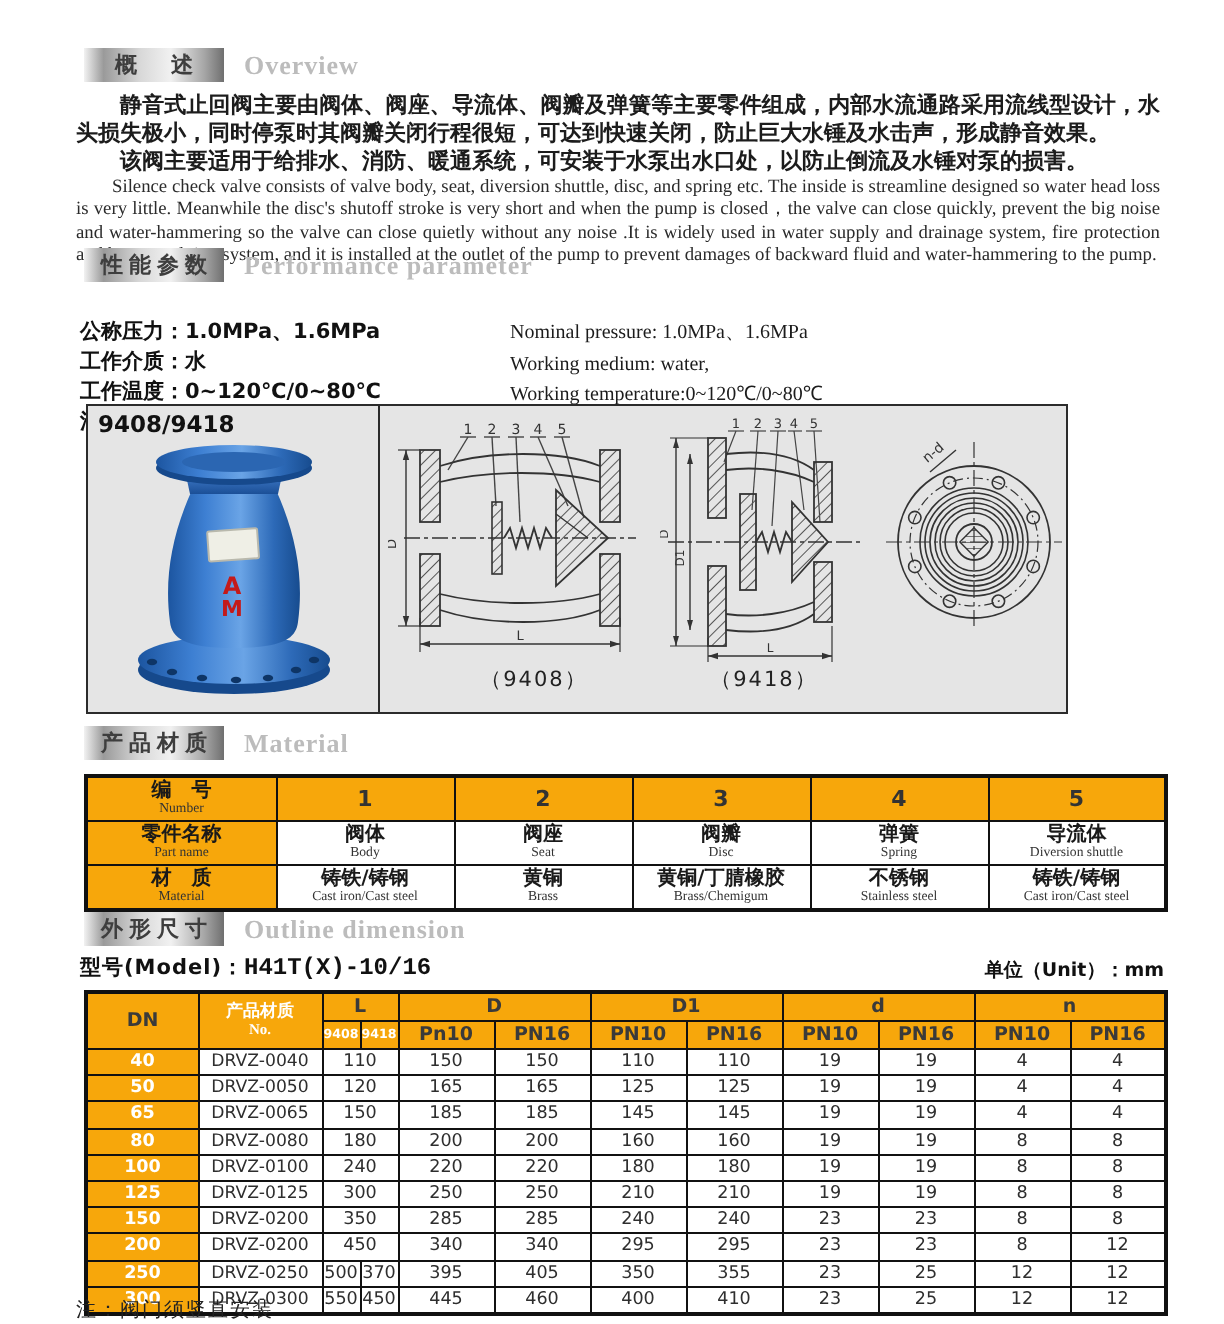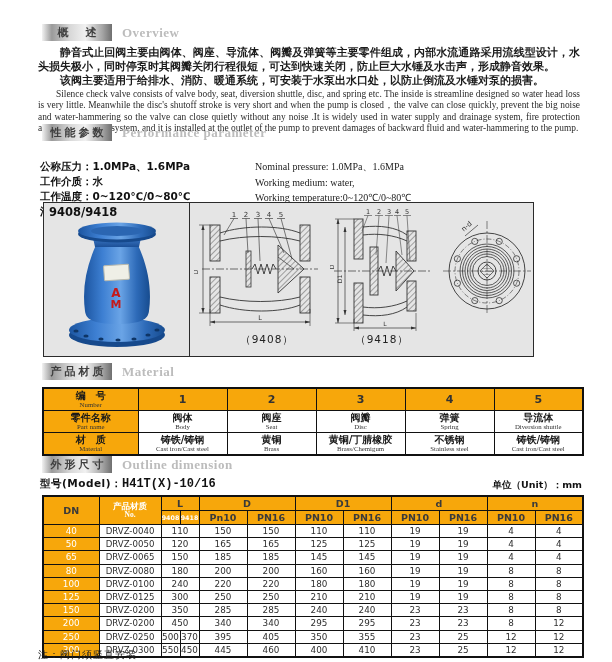--- a/index.html
+++ b/index.html
@@ -59,21 +59,21 @@
 
   .dim-table{position:absolute;left:42px;top:495px;width:540px;border-collapse:collapse;
     border:2px solid #111;table-layout:fixed;}
   .dim-table th,.dim-table td{border:1px solid #111;text-align:center;padding:0;vertical-align:middle;}
   .dim-table th{background:#f7a70b;font-size:9.5px;color:#3a3a3a;height:13px;font-weight:bold;}
   .dim-table th.light{color:#fff;}
   .dim-table th .h-zh{font-size:8.5px;color:#fff;font-weight:bold;line-height:9px;}
   .dim-table th .h-en{font-size:7.5px;color:#fff;line-height:8px;font-family:"Liberation Serif",serif;}
   .dim-table th.tiny{font-size:6.3px;color:#fff;letter-spacing:0;}
   .dim-table td{font-size:8.8px;color:#2e2e2e;height:12.2px;background:#fff;}
-  .dim-table td.dn-cell{background:#f7a70b;color:#fff;font-weight:normal;}
+  .dim-table td.dn-cell{background:#f7a70b;color:#fff;font-weight:bold;}
   .dim-table td.no-cell{font-size:8.6px;letter-spacing:0;}
 
   .note-line{position:absolute;left:38px;top:648px;font-size:10px;color:#222;letter-spacing:1px;}
 
   svg{display:block;}
   .drv{position:absolute;}
 </style>
 </head>
 <body>
 

